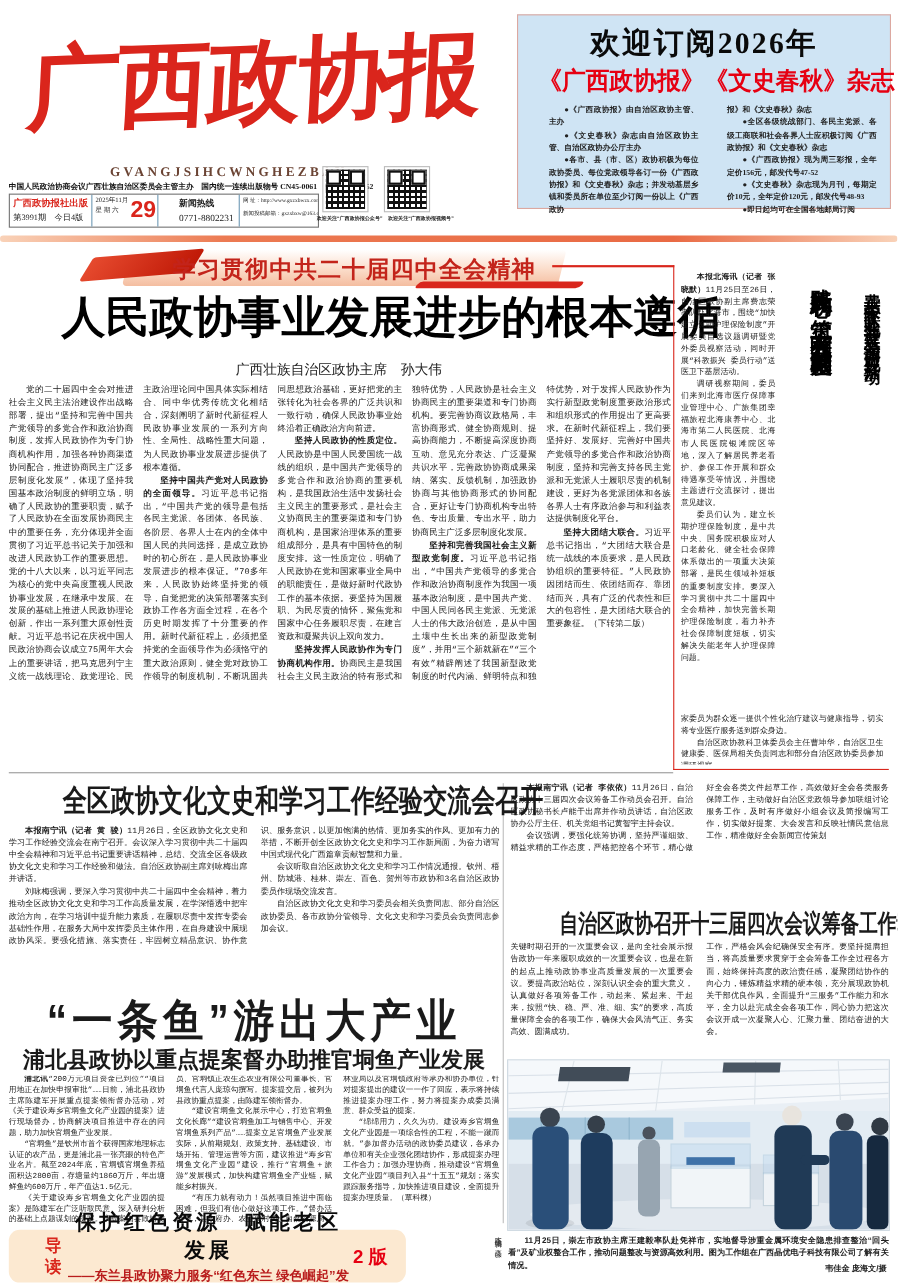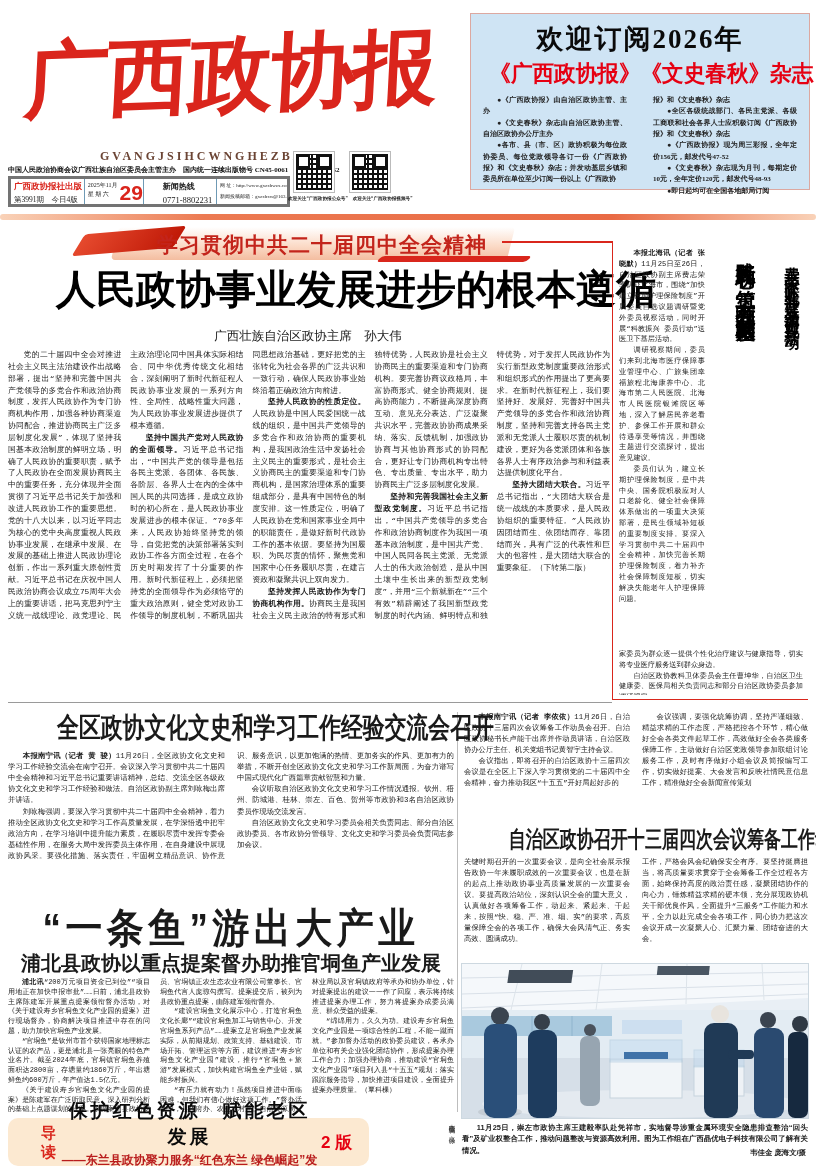--- a/index.html
+++ b/index.html
@@ -9,21 +9,21 @@
 
   
   .mast-title { position:absolute; left:12px; top:0px; width:436px; height:148px;
     font-family:"DejaVu Serif", serif; font-weight:900; font-size:84px; line-height:148px;
     color:#da251c; text-align:center; letter-spacing:-2px; transform:rotate(-2deg) skewX(-5deg); }
   .romanized { position:absolute; left:28px; top:149px; width:360px; text-align:center;
     font-size:12px; letter-spacing:3px; color:#6b4434; font-weight:bold; }
   .supervisor { position:absolute; left:8px; top:165px; width:284px; font-size:7px;
     font-weight:bold; white-space:nowrap; color:#111; }
   .info-table { position:absolute; left:8px; top:176px; width:282px; height:31px;
-    display:flex; border:3px solid #737373; background:#fff; }
+    display:flex; border:1px solid #737373; background:#fff; }
   .info-cell { border-right:1px solid #6f9ab5; padding:2px 3px; overflow:hidden; }
   .info-cell:last-child { border-right:none; }
   .c1 { width:80px; } .c2 { width:64px; display:flex; gap:2px; }
   .c3 { width:62px;margin-left:16px; } .c4 { width:76px; }
   .pub { color:#da251c; font-weight:bold; font-size:8.5px; white-space:nowrap; }
   .issue { font-size:7.5px; white-space:nowrap; margin-top:2px; }
   .date-sm { font-size:6px; line-height:1.5; white-space:nowrap; }
   .big-day { font-size:21px; font-weight:bold; color:#da251c; font-family:"Liberation Sans",sans-serif; }
   .hotline-l { font-size:8px; font-weight:bold; } .hotline-n { font-size:8.5px; margin-top:3px; }
   .webmail { font-size:5px; line-height:2.1; white-space:nowrap; }
@@ -39,21 +39,21 @@
   .qr-caps { position:absolute; left:288px; top:196px; width:156px; display:flex; gap:5px;
     font-size:4.6px; font-weight:bold; font-family:"Liberation Sans",sans-serif; white-space:nowrap; }
 
   
   .subs { position:absolute; left:470px; top:13px; width:340px; height:177px;
     background:#cfe4f4; border:1px solid #dca8a0; padding:7px 12px; }
   .subs-t1 { text-align:center; font-size:27px; font-weight:900; letter-spacing:2px; color:#0a0a0a;
     font-family:"Liberation Serif",serif; }
   .subs-t2 { text-align:center; font-size:22.5px; font-weight:900; color:#e60012; margin-top:1px;
     font-family:"Liberation Sans",sans-serif; white-space:nowrap; transform:scaleX(0.96); }
-  .subs-cols { display:flex; gap:26px; margin-top:6px; }
+  .subs-cols { display:flex; gap:26px; margin-top:6px;margin-left:16px; }
   .subs-col { width:50%; font-size:7px; line-height:1.62; font-weight:600; color:#222; text-align:justify; }
   .subs-col p { margin:0; } .subs-col p.bullet { text-indent:2em; }
 
   .rule { position:absolute; left:0; top:214px; width:816px; height:6px; border-radius:3px;
     background:linear-gradient(90deg,#f9d2b8,#ec7a52 25%,#e96a44 75%,#f9d2b8); }
 
   
   .banner { position:absolute; left:115px; top:227px; width:396px; height:33px; }
   .banner-bg { position:absolute; inset:0; transform:skewX(-14deg); border-radius:4px;
     background:linear-gradient(180deg,#ffffff 0%,#fbdcc9 55%,#f4bda0 100%); }
@@ -237,21 +237,20 @@
   <div class="meet-h">全区政协文化文史和学习工作经验交流会召开</div>
   <div class="meet-body mob">
     <p><b>本报南宁讯（记者 黄 骏）</b><span>11月26日，全区政协文化文史和学习工作经验交流会在南宁召开。会议深入学习贯彻中共二十届四中全会精神和习近平总书记重要讲话精神，总结、交流全区各级政协文化文史和学习工作经验和做法。自治区政协副主席刘咏梅出席并讲话。</span></p>
     <p><span>刘咏梅强调，要深入学习贯彻中共二十届四中全会精神，着力推动全区政协文化文史和学习工作高质量发展，在学深悟透中把牢政治方向，在学习培训中提升能力素质，在履职尽责中发挥专委会基础性作用，在服务大局中发挥委员主体作用，在自身建设中展现政协风采。要强化措施、落实责任，牢固树立精品意识、协作意识、服务意识，以更加饱满的热情、更加务实的作风、更加有力的举措，不断开创全区政协文化文史和学习工作新局面，为奋力谱写中国式现代化广西篇章贡献智慧和力量。</span></p>
     <p><span>会议听取自治区政协文化文史和学习工作情况通报。钦州、梧州、防城港、桂林、崇左、百色、贺州等市政协和3名自治区政协委员作现场交流发言。</span></p>
     <p><span>自治区政协文化文史和学习委员会相关负责同志、部分自治区政协委员、各市政协分管领导、文化文史和学习委员会负责同志参加会议。</span></p>
   </div>
 
   <div class="mob-top mob">
     <p><b>本报南宁讯（记者 李依依）</b><span>11月26日，自治区政协十三届四次会议筹备工作动员会召开。自治区政协秘书长卢能干出席并作动员讲话，自治区政协办公厅主任、机关党组书记黄智宇主持会议。</span></p>
-    <p><span>会议指出，即将召开的自治区政协十三届四次会议是在全区上下深入学习贯彻党的二十届四中全会精神，奋力推动我区“十五五”开好局起好步的</span></p>
     <p><span>会议强调，要强化统筹协调，坚持严谨细致、精益求精的工作态度，严格把控各个环节，精心做好全会各类文件起草工作，高效做好全会各类服务保障工作，主动做好自治区党政领导参加联组讨论服务工作，及时有序做好小组会议及简报编写工作，切实做好提案、大会发言和反映社情民意信息工作，精准做好全会新闻宣传策划</span></p>
   </div>
   <div class="mob-h">自治区政协召开十三届四次会议筹备工作动员会</div>
   <div class="mob-bot mob">
     <p class="ni">关键时期召开的一次重要会议，是向全社会展示报告政协一年来履职成效的一次重要会议，也是在新的起点上推动政协事业高质量发展的一次重要会议。要提高政治站位，深刻认识全会的重大意义，认真做好各项筹备工作，动起来、紧起来、干起来，按照“快、稳、严、准、细、实”的要求，高质量保障全会的各项工作，确保大会风清气正、务实高效、圆满成功。</p>
     <p class="ni">工作，严格会风会纪确保安全有序。要坚持挺膺担当，将高质量要求贯穿于全会筹备工作全过程各方面，始终保持高度的政治责任感，凝聚团结协作的向心力，锤炼精益求精的硬本领，充分展现政协机关干部优良作风，全面提升“三服务”工作能力和水平，全力以赴完成全会各项工作，同心协力把这次会议开成一次凝聚人心、汇聚力量、团结奋进的大会。</p>
   </div>
 
   <div class="fish-h">“一条鱼”游出大产业</div>
   <div class="fish-sub">浦北县政协以重点提案督办助推官垌鱼产业发展</div>

